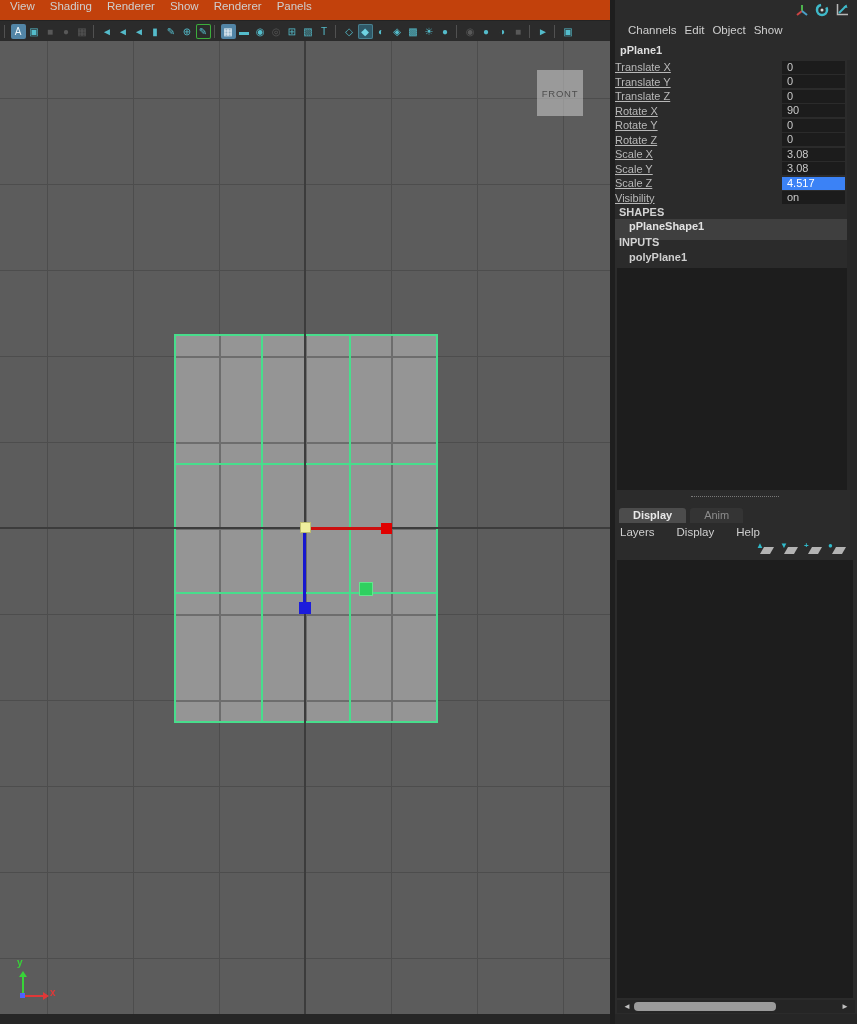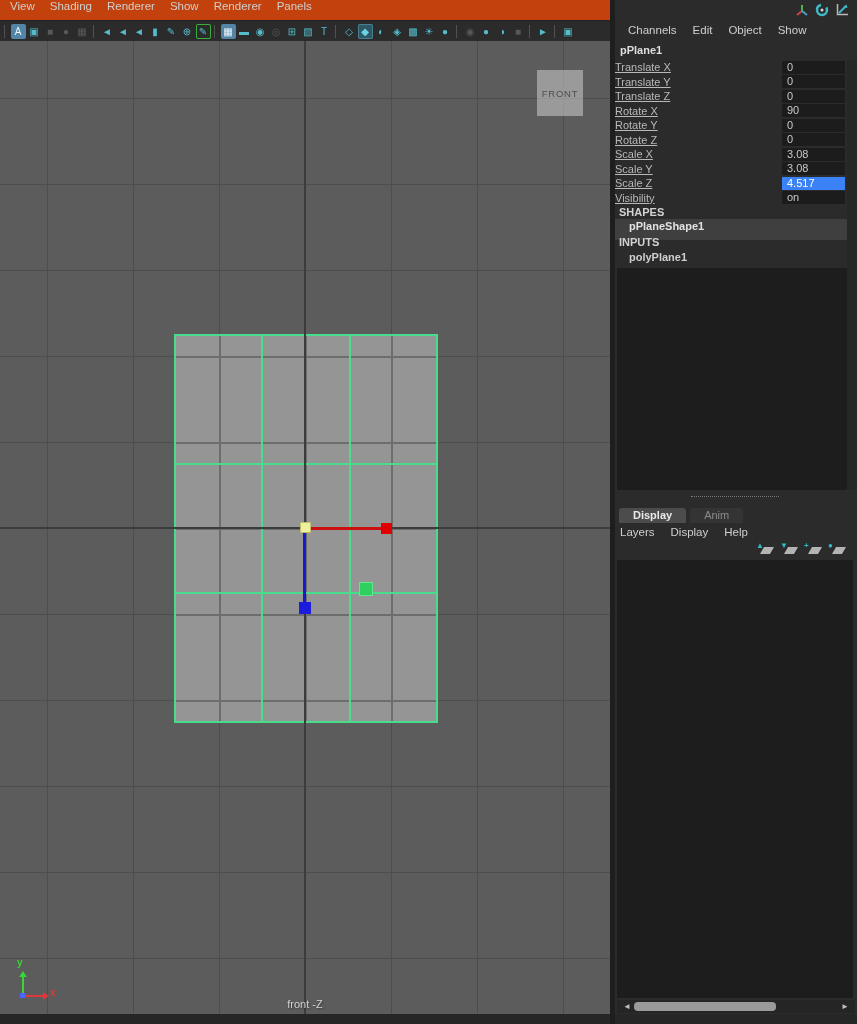--- a/index.html
+++ b/index.html
@@ -60,21 +60,21 @@
   .gz-xlbl{position:absolute;left:38px;top:24px;color:#e03838;font-size:10px;font-weight:bold;}
   .view-label{position:absolute;left:0;right:0;top:957px;text-align:center;font-size:11px;color:#d2d2d2;
               text-shadow:1px 1px 2px #3a3a3a;}
 
   
   .vdivider{position:absolute;left:610px;top:0;width:5px;height:1024px;background:#1e1e1e;}
   .right-pane{position:absolute;left:615px;top:0;width:242px;height:1014px;background:#2b2b2b;}
   .rp-topbar{position:absolute;top:0;left:0;right:0;height:20px;display:flex;justify-content:flex-end;
              align-items:center;gap:6px;padding-right:8px;box-sizing:border-box;}
   .rp-icon{width:14px;height:14px;display:flex;}
-  .cb-menus{position:absolute;top:24px;left:13px;display:flex;gap:16px;}
+  .cb-menus{position:absolute;top:24px;left:13px;display:flex;gap:8px;}
   .cb-menu-item{font-size:11.5px;color:#cfcfcf;white-space:nowrap;}
   .cb-object{position:absolute;top:44px;left:5px;font-size:11px;font-weight:bold;color:#dfdfdf;}
   .ch-rows{position:absolute;top:60px;left:0;width:232px;}
   .ch-row{height:14.5px;display:flex;align-items:center;}
   .ch-label{width:155px;text-align:left;padding-right:6px;font-size:11px;color:#b8b8b8;white-space:nowrap;text-decoration:underline;}
   .ch-field{width:58px;height:13px;line-height:13px;margin-left:6px;background:#1c1c1c;color:#c8c8c8;
             font-size:11px;padding-left:5px;white-space:nowrap;}
   .ch-field.selected{background:#3b82f6;color:#ffffff;}
   .cb-header{position:absolute;left:4px;font-size:11px;font-weight:bold;color:#d2d2d2;}
   .cb-shapes{top:206px;} .cb-inputs{top:236px;}
@@ -82,21 +82,21 @@
                 padding-left:14px;box-sizing:border-box;font-size:11px;font-weight:bold;color:#e2e2e2;}
   .cb-input-row{position:absolute;top:250px;left:0;width:232px;height:14px;line-height:14px;
                 padding-left:14px;box-sizing:border-box;font-size:11px;font-weight:bold;color:#cfcfcf;}
   .cb-dark{position:absolute;top:268px;left:2px;width:236px;height:222px;background:#1d1d1d;}
   .cb-gutter{position:absolute;top:60px;right:0;width:10px;height:430px;background:#272727;}
   .splitter{position:absolute;top:496px;left:76px;width:88px;border-top:1px dotted #787878;}
   .le-tabs{position:absolute;top:508px;left:4px;display:flex;gap:4px;}
   .le-tab{height:15px;line-height:15px;padding:0 14px;font-size:11px;color:#8c8c8c;background:#343434;
           border-radius:3px 3px 0 0;}
   .le-tab.active{background:#4c4c4c;color:#e8e8e8;font-weight:bold;}
-  .le-menus{position:absolute;top:526px;left:5px;display:flex;gap:16px;align-items:center;}
+  .le-menus{position:absolute;top:526px;left:5px;display:flex;gap:22px;align-items:center;}
   .le-menu-item{font-size:11.5px;color:#cfcfcf;white-space:nowrap;}
   .le-buttons{position:absolute;top:542px;right:12px;display:flex;gap:7px;}
   .lyr-btn{position:relative;width:17px;height:14px;display:inline-block;}
   .lyr-shape{position:absolute;right:1px;bottom:2px;width:10px;height:7px;background:#b3b3b3;transform:skewX(-30deg);}
   .lyr-glyph{position:absolute;left:0;top:-1px;font-size:8px;color:#2fb9c9;font-weight:bold;}
   .le-area{position:absolute;top:560px;left:2px;width:236px;height:438px;background:#1d1d1d;}
   .hscroll{position:absolute;top:1000px;left:2px;width:238px;height:13px;background:#252525;}
   .hs-left{position:absolute;left:6px;top:2px;font-size:8px;color:#c0c0c0;}
   .hs-right{position:absolute;right:6px;top:2px;font-size:8px;color:#c0c0c0;}
   .hs-thumb{position:absolute;left:17px;top:2px;width:142px;height:9px;border-radius:4px;background:#9a9a9a;}
@@ -187,21 +187,20 @@
       <div class="gizmo">
         <i class="gz-ya"></i>
         <i class="gz-y"></i>
         <i class="gz-x"></i>
         <i class="gz-xa"></i>
         <i class="gz-z"></i>
         <span class="gz-ylbl">y</span>
         <span class="gz-xlbl">x</span>
       </div>
 
-      <div class="view-label">front -Z</div>
     </div>
   </div>
 
   <div class="vdivider"></div>
 
   <div class="right-pane">
     <div class="rp-topbar">
       <span class="rp-icon">
         <svg width="14" height="14" viewBox="0 0 14 14">
           <path d="M7 8 L7 2" stroke="#4db34d" stroke-width="2" fill="none"></path>

